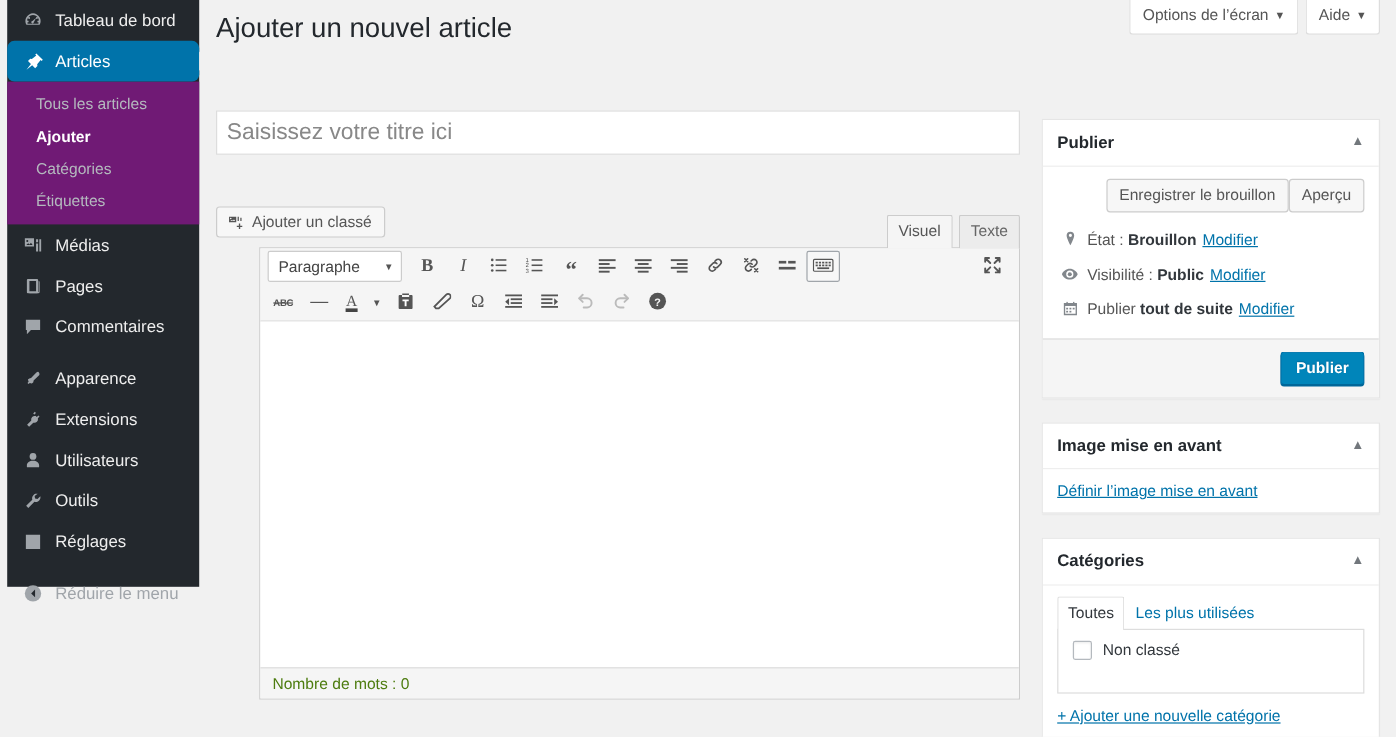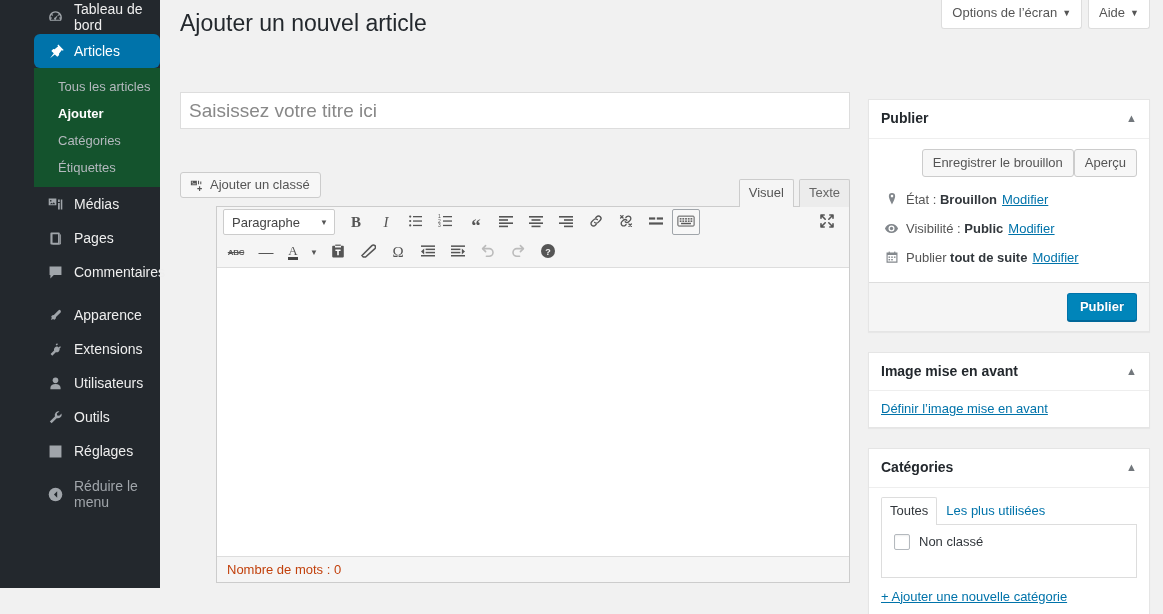--- a/index.html
+++ b/index.html
@@ -11,25 +11,24 @@
     background: #f1f1f1;
     font-family: "Liberation Sans", sans-serif;
     font-size: 13px;
     color: #444;
     -webkit-font-smoothing: antialiased;
   }
   #root { position: relative; width: 1163px; height: 614px; }
 
   
   #adminmenu {
-    position: absolute; left: 0; top: 0;
-    width: 160px; height: 588px;
+    position: absolute; left: 6px; top: 0;
+    width: 160px; height: 489px;
     background: #23282d;
     z-index: 20;
-    padding-left: 34px;
   }
   .menu-item {
     position: relative;
     display: flex; align-items: center;
     height: 34px;
     padding: 0 0 0 11px;
     color: #eee;
     font-size: 14px;
     cursor: pointer;
     user-select: none;
@@ -54,21 +53,21 @@
     position: absolute;
     right: -8px; top: 50%;
     margin-top: -8px;
     border-style: solid;
     border-width: 8px 0 8px 8px;
     border-color: transparent transparent transparent #f1f1f1;
   }
   .menu-item.collapse-item { color: #a0a5aa; }
   .menu-sep { height: 9px; }
 
-  .submenu { background: #14532d; padding: 5px 0 6px 0; }
+  .submenu { background: #701a75; padding: 5px 0 6px 0; }
   .submenu-item {
     display: block;
     padding: 5px 0 5px 24px;
     font-size: 13px;
     color: #b4b9be;
     cursor: pointer;
     line-height: 17px;
   }
   .submenu-item.current { color: #fff; font-weight: 700; }
 
@@ -222,21 +221,21 @@
     background: #fff;
     border: none;
   }
   #post-status-info {
     border-top: 1px solid #ddd;
     background: #f5f5f5;
     height: 26px;
     display: flex; align-items: center;
     padding: 0 10px;
     font-size: 13px;
-    color: #c2410c;
+    color: #4d7c0f;
   }
 
   
   #postbox-container-1 {
     position: absolute;
     right: 13px; top: 57px;
     width: 282px;
   }
   .postbox {
     background: #fff;

